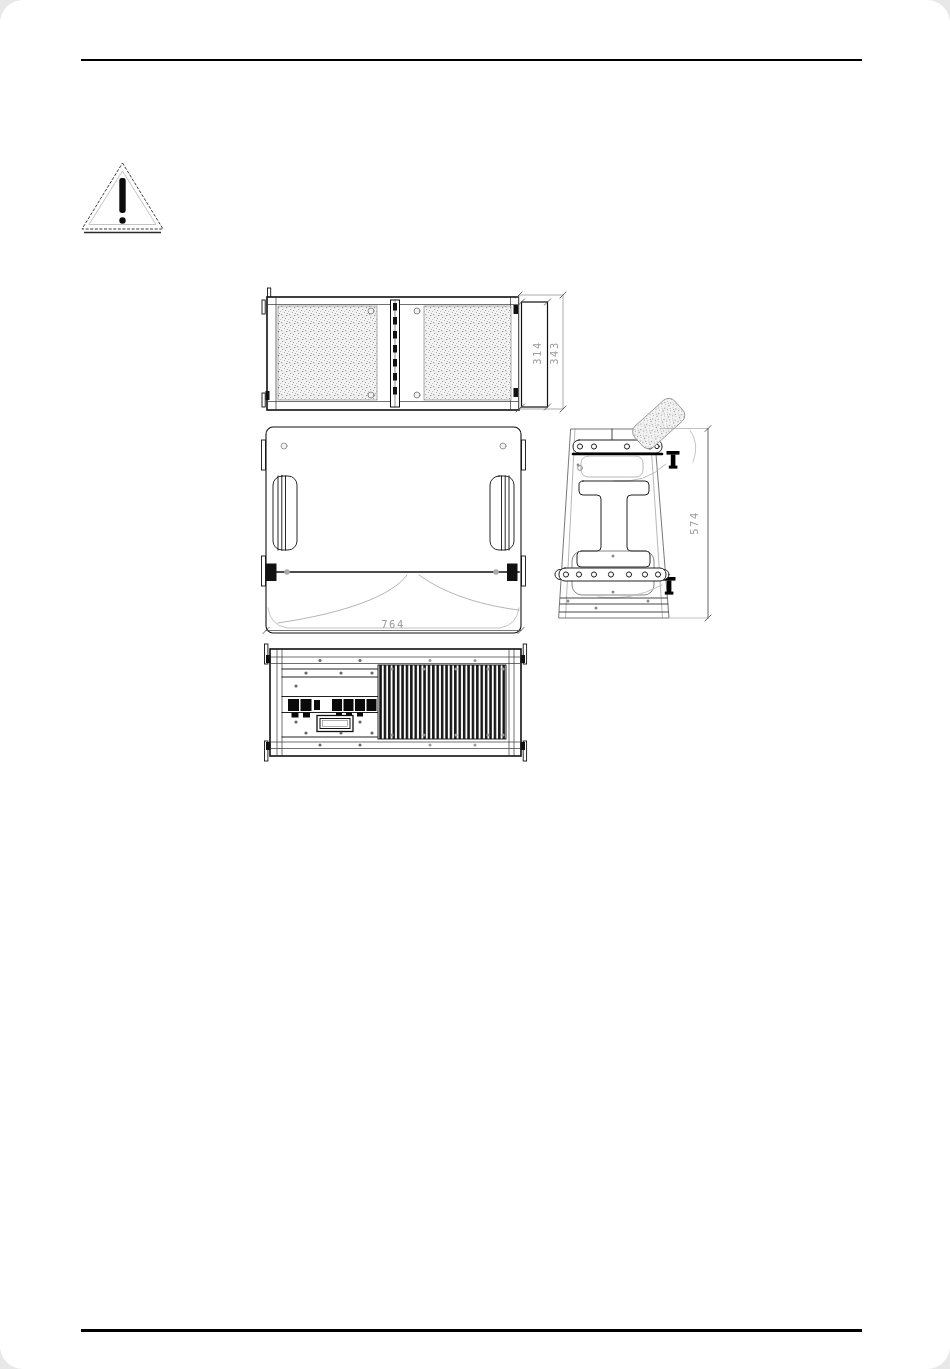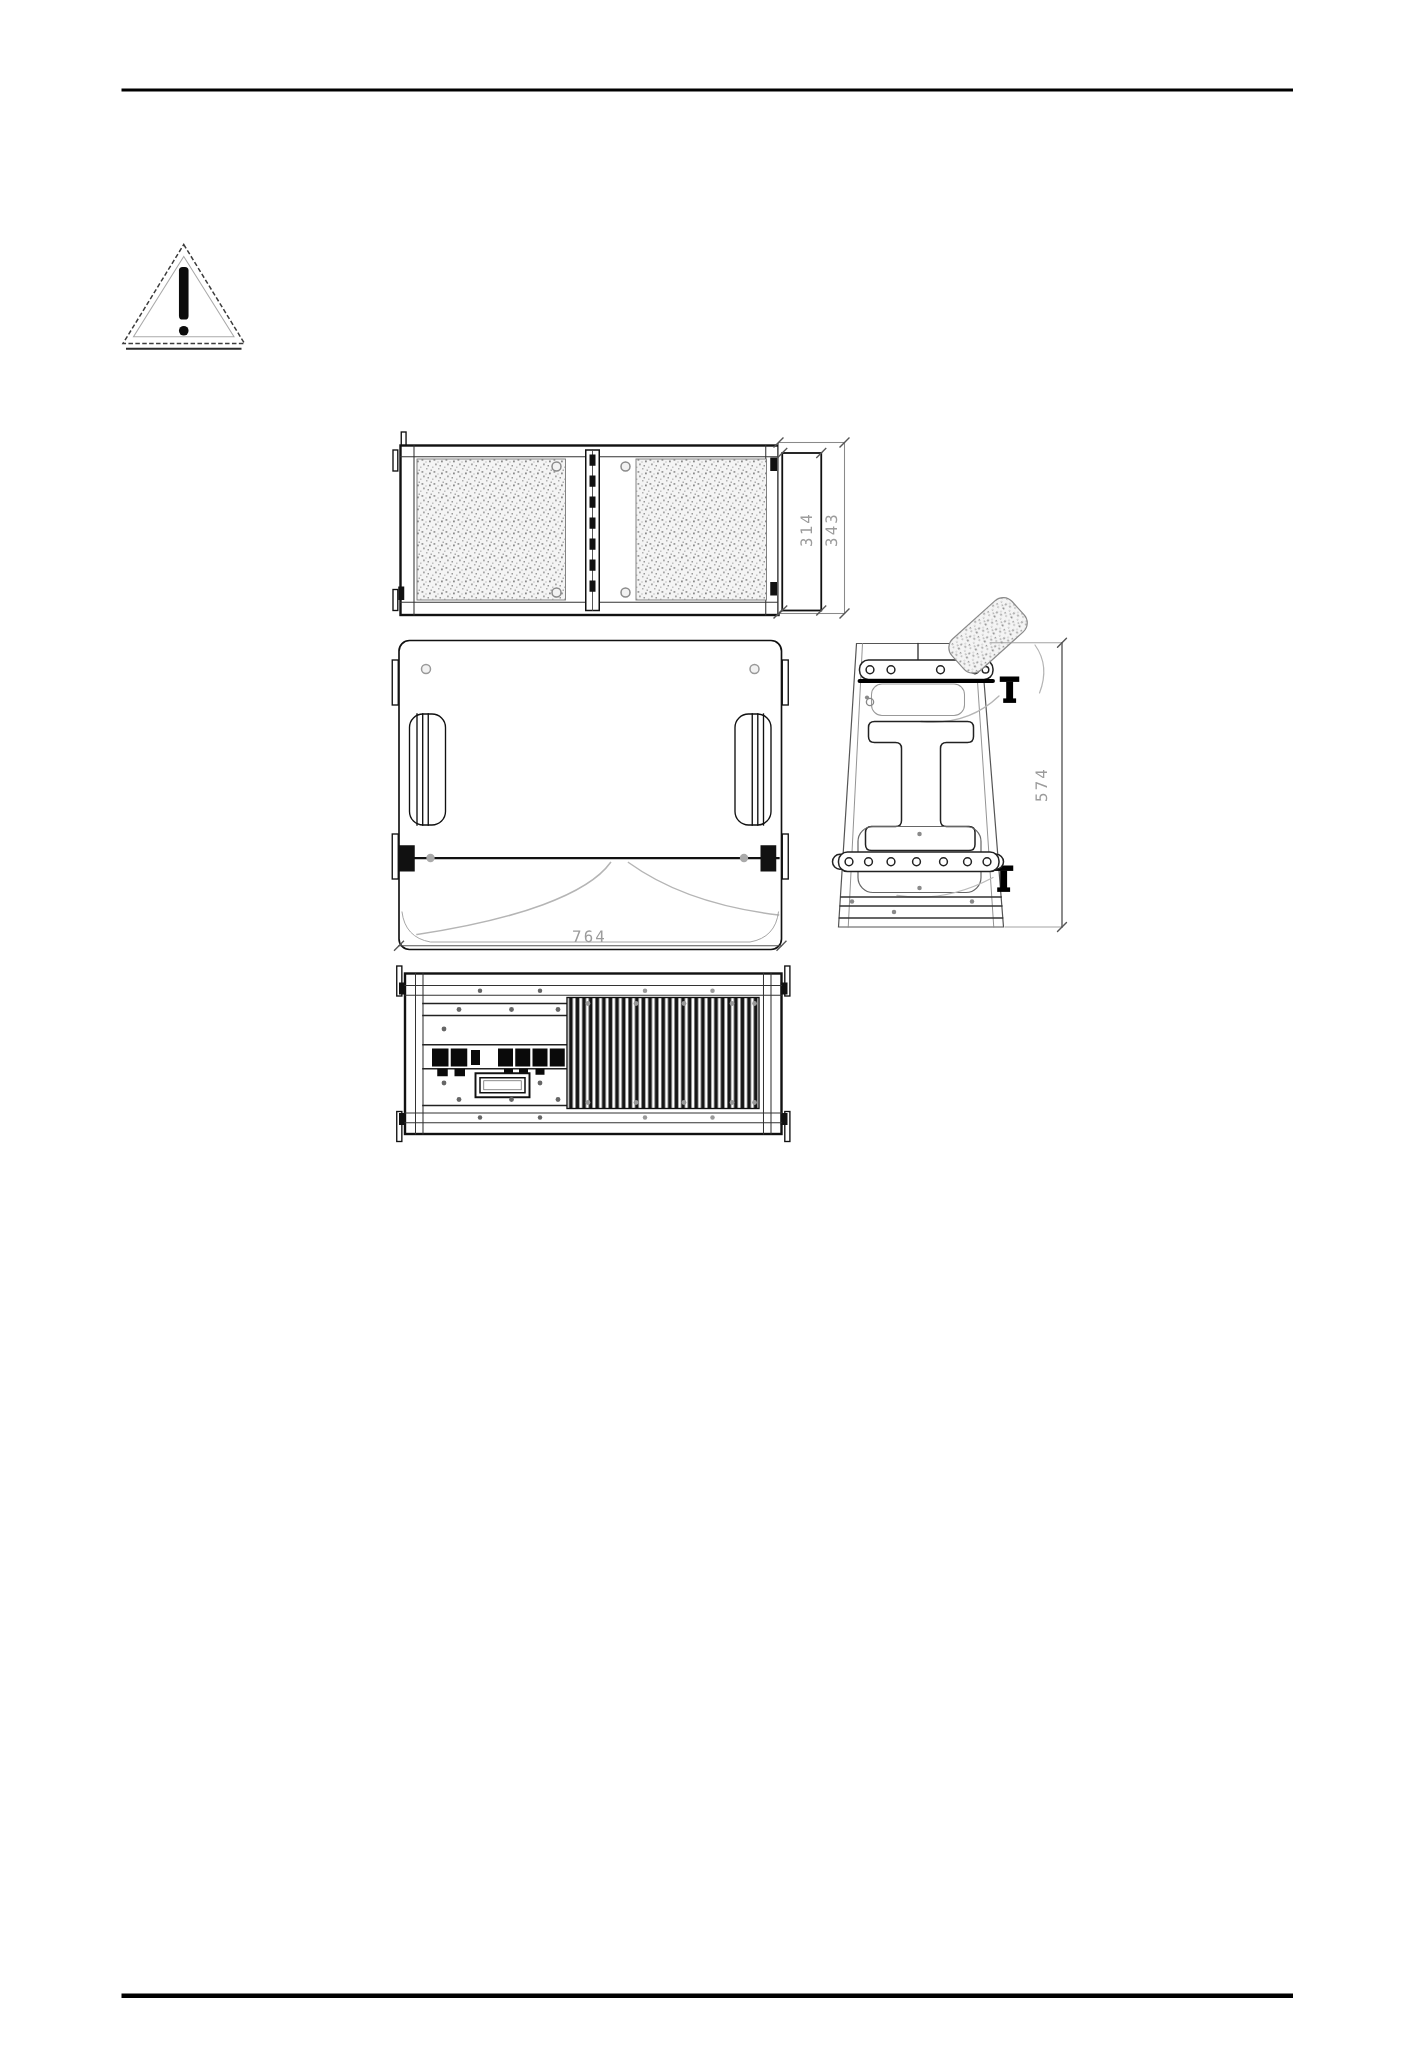--- a/index.html
+++ b/index.html
@@ -2,20 +2,21 @@
 <html><head>
 <meta charset="utf-8">
 <style>
   html,body{margin:0;padding:0;background:#e8e8e8;}
   .page{
     position:relative;
     width:950px;height:1369px;
     background:#ffffff;
     overflow:hidden;
     font-family:"DejaVu Sans","Liberation Sans",sans-serif;
+    border-radius:23px;
   }
   .rule{
     position:absolute;left:81px;width:781px;background:#000;
   }
   .rule.top{top:59px;height:2px;}
   .rule.bottom{top:1329px;height:3px;}
   svg{position:absolute;top:0;left:0;}
   text.dim{
     font-family:"DejaVu Sans Mono","Liberation Mono",monospace;
     font-size:10.5px;

